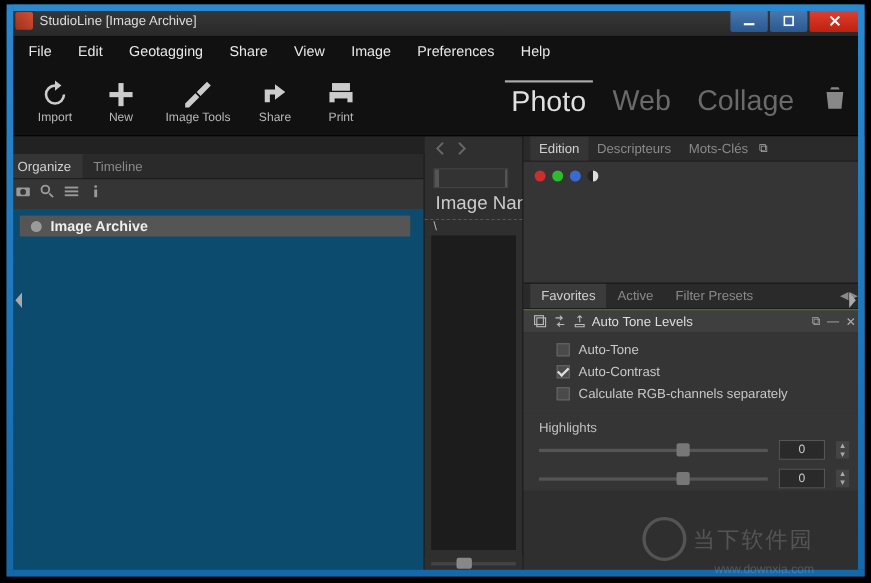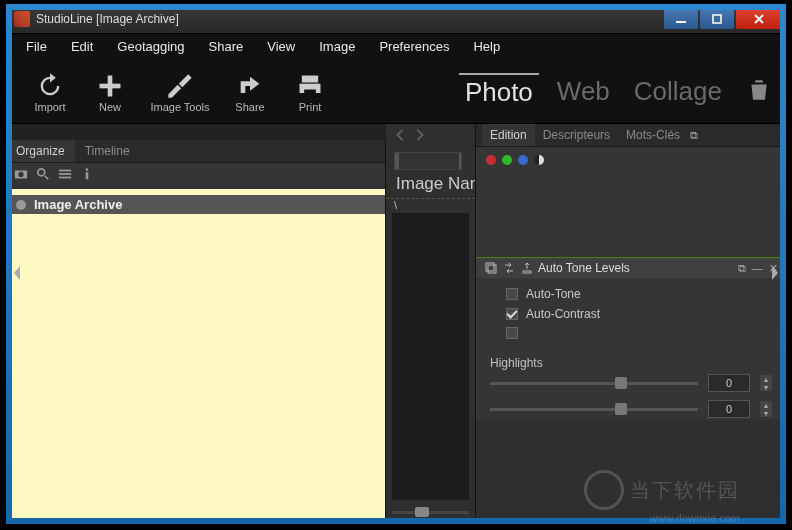--- a/index.html
+++ b/index.html
@@ -27,21 +27,21 @@
 .trash-btn { margin-left: 18px; cursor: pointer; }
 .trash-btn svg { width: 26px; height: 26px; fill: #888; }
 .content { flex: 1; display: flex; background: #222; overflow: hidden; }
 .left-panel { width: 380px; background: #2a2a2a; display: flex; flex-direction: column; border-right: 1px solid #111; margin-top: 16px; }
 .left-tabs { display: flex; background: #2a2a2a; border-bottom: 1px solid #1a1a1a; }
 .left-tab { color: #8a8a8a; font-size: 12px; padding: 4px 10px; cursor: pointer; }
 .left-tab.active { color: #d0d0d0; background: #353535; }
 .left-toolbar { display: flex; gap: 8px; padding: 4px 8px; background: #353535; }
 .left-toolbar svg { width: 14px; height: 14px; fill: #999; }
 .left-tbtn { cursor: pointer; }
-.tree { flex: 1; background: #fef9c3; padding: 6px 0; }
+.tree { flex: 1; background: #0c4a6e; padding: 6px 12px; }
 .tree-item { display: flex; align-items: center; padding: 2px 10px; color: #eee; cursor: pointer; }
 .tree-item.sel { background: #555; }
 .tree-item .bullet { width: 10px; height: 10px; border-radius: 5px; background: #9a9a9a; margin-right: 8px; }
 .tree-item .lbl { font-size: 13px; font-weight: bold; }
 .mid-panel { width: 90px; background: #2f2f2f; display: flex; flex-direction: column; border-right: 1px solid #111; }
 .mid-nav { display: flex; gap: 4px; padding: 4px 8px; }
 .mid-nav svg { width: 14px; height: 14px; fill: #666; }
 .mid-strip { width: 68px; height: 18px; margin: 2px 8px; background: linear-gradient(90deg, #555 0 4px, #333 4px 64px, #555 64px 68px); border: 1px solid #444; }
 .mid-label { display: flex; align-items: center; color: #ccc; font-size: 17px; padding: 2px 6px; white-space: nowrap; overflow: hidden; }
 .mid-label svg { width: 10px; height: 10px; fill: #ccc; margin-right: 4px; }
@@ -252,20 +252,29 @@
         <div class="pop">⧉</div>
       </div>
       <div class="edition-body">
         <div class="dot red"></div>
         <div class="dot green"></div>
         <div class="dot blue"></div>
         <div class="dot half"></div>
       </div>
 
       <div class="fav-section">
+        <div class="fav-tabs">
+          <div class="fav-tab active">Favorites</div>
+          <div class="fav-tab">Active</div>
+          <div class="fav-tab">Filter Presets</div>
+          <div class="navbtns">
+            <span>◀</span>
+            <span>▶</span>
+          </div>
+        </div>
         <div class="tool-header">
           <svg class="mini-ic" viewBox="0 0 14 14">
               <rect x="2" y="2" width="8" height="8" fill="none" stroke="#bbb"></rect>
               <rect x="4" y="4" width="8" height="8" fill="none" stroke="#bbb"></rect>
             </svg>
           <svg class="mini-ic" viewBox="0 0 14 14">
               <path d="M3 4h6l-2-2m2 2-2 2M11 10H5l2 2m-2-2 2-2" stroke="#bbb" fill="none"></path>
             </svg>
           <svg class="mini-ic" viewBox="0 0 14 14">
               <path d="M7 2v6m0-6-2 2m2-2 2 2M3 10h8v2H3z" stroke="#bbb" fill="none"></path>
@@ -280,20 +289,21 @@
           <div class="chk">
               <div class="box"></div>
               <span>Auto-Tone</span>
             </div>
           <div class="chk">
               <div class="box checked"></div>
               <span>Auto-Contrast</span>
             </div>
           <div class="chk">
               <div class="box"></div>
+              <span>Calculate RGB-channels separately</span>
             </div>
         </div>
         <div class="slider-row">
           <div class="label">Highlights</div>
           <div class="row">
             <div class="track">
                 <div class="thumb" style="left:60%"></div>
               </div>
             <div class="valbox">0</div>
             <div class="spin">

